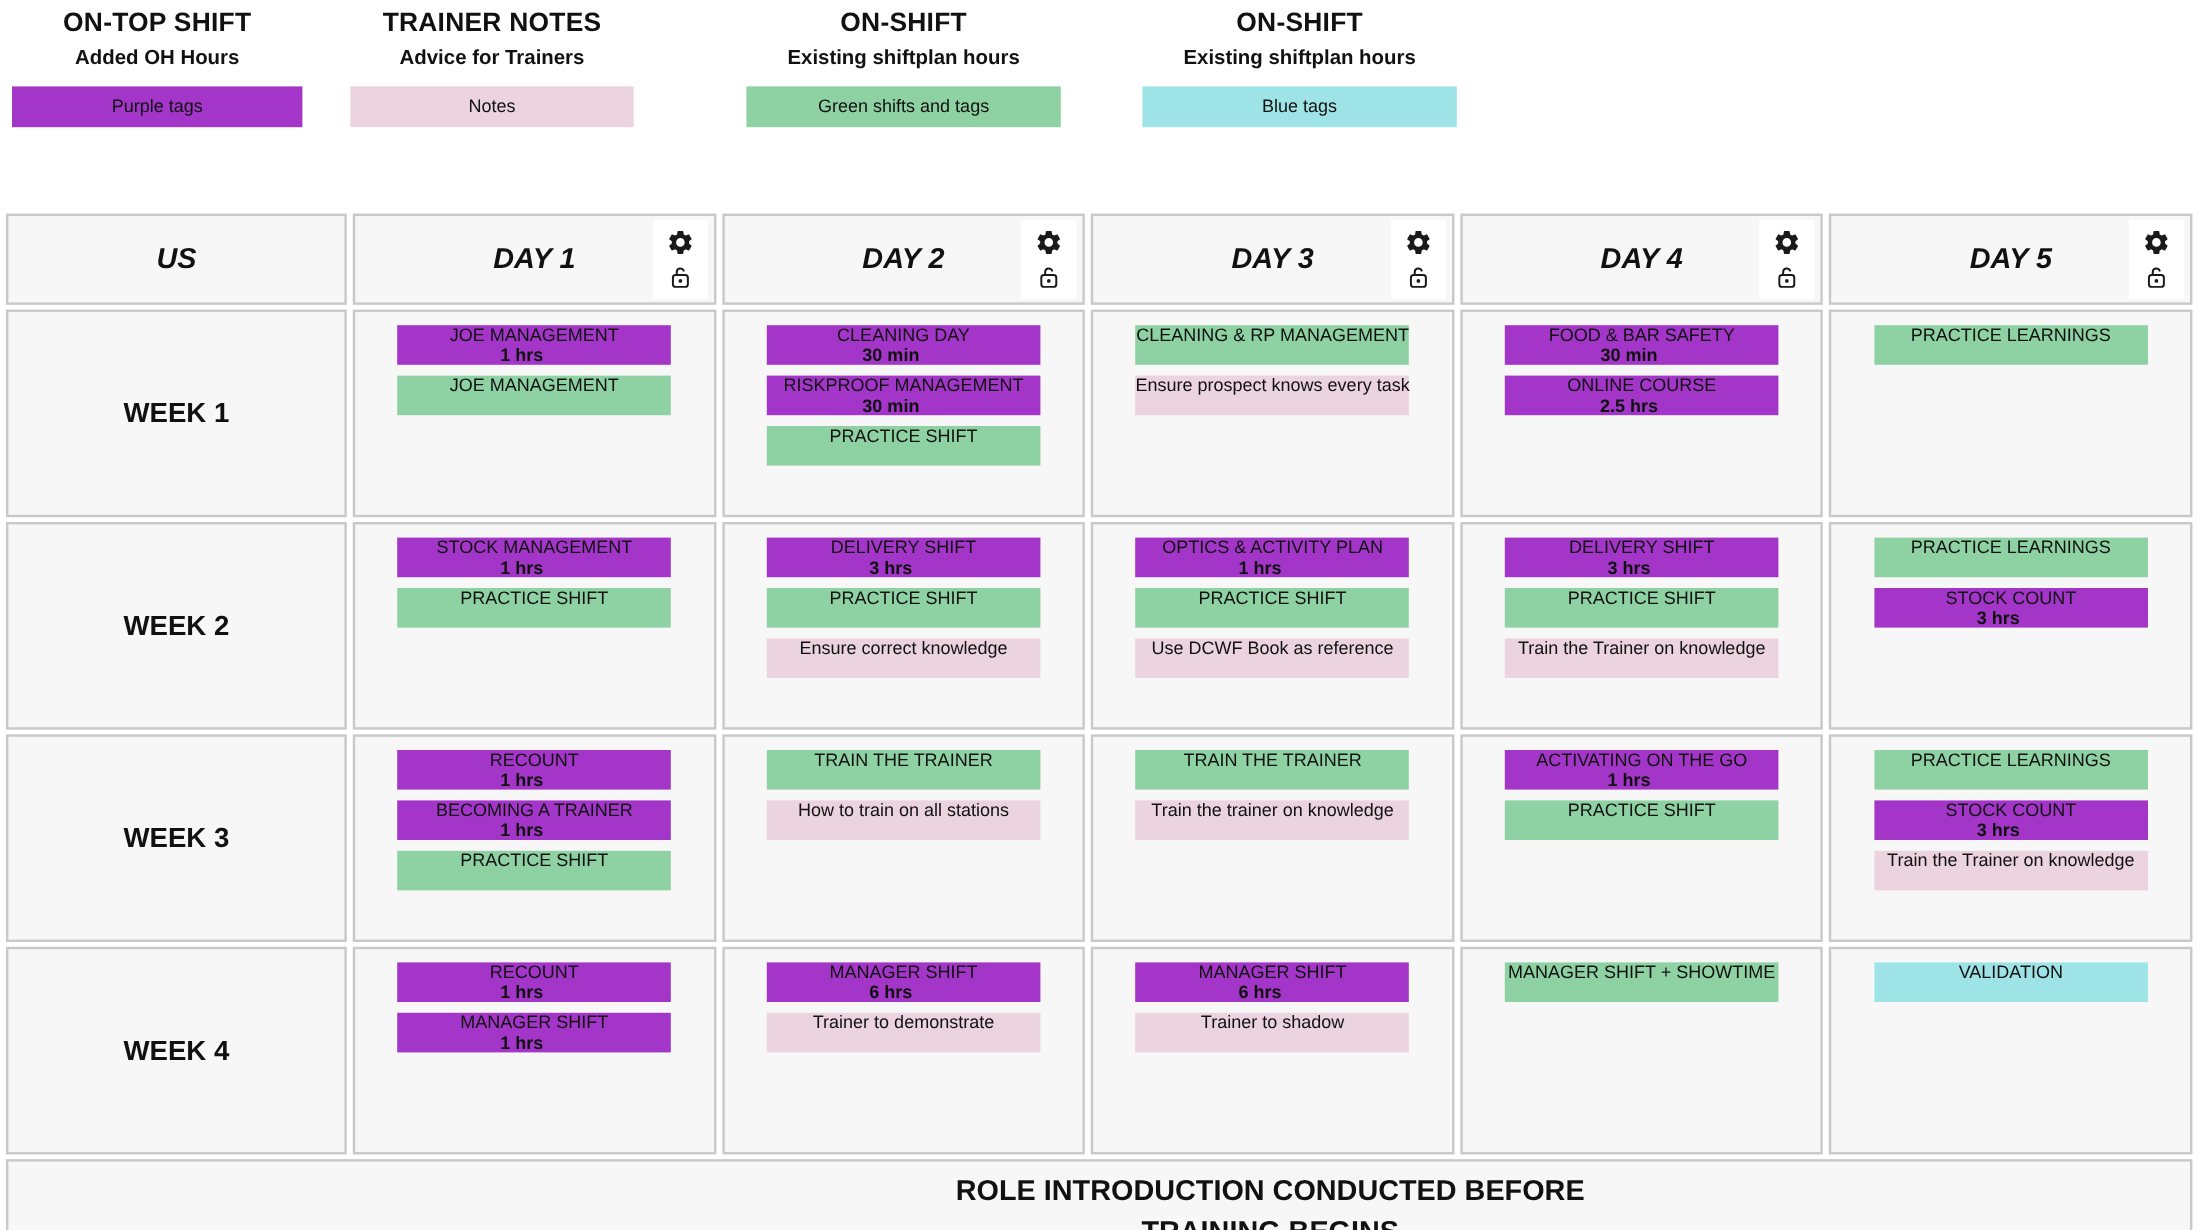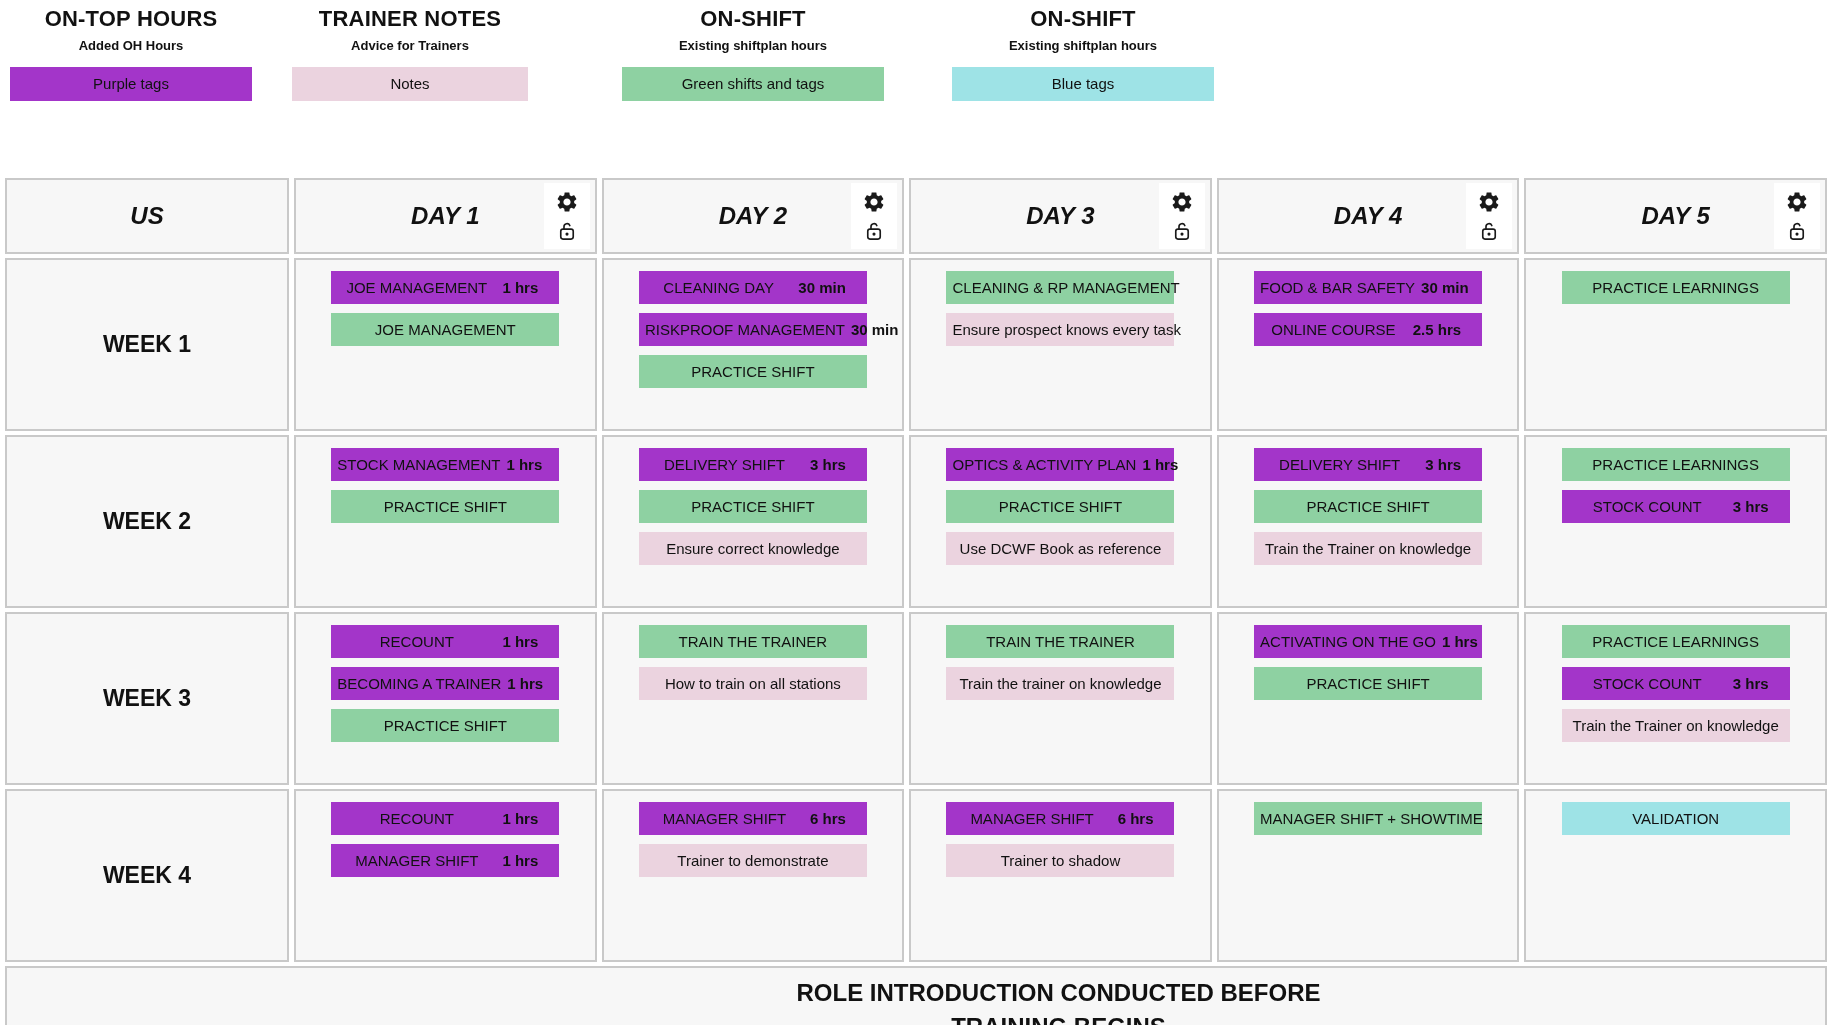--- a/index.html
+++ b/index.html
@@ -2,48 +2,48 @@
 <html><head>
 <meta charset="utf-8">
 <style>
   html,body{margin:0;padding:0;background:#ffffff;}
   body{width:1832px;height:1025px;font-family:"Liberation Sans",sans-serif;color:#111;position:relative;overflow:hidden;}
 
   
   .legend{position:relative;height:112px;}
   .legend-group{position:absolute;top:6px;text-align:center;}
   .legend-title{font-size:22px;font-weight:bold;letter-spacing:.2px;}
-  .legend-subtitle{font-size:13px;font-weight:bold;margin-top:6px;}
+  .legend-subtitle{font-size:17px;font-weight:bold;margin-top:6px;}
   .legend-swatch{margin-top:14px;height:34px;line-height:34px;font-size:15px;}
 
   
   table.sched{width:1832px;margin-top:62px;border-collapse:separate;border-spacing:5px 4px;table-layout:fixed;}
   th,td{border:2px solid #c9c9c9;background:#f7f7f7;padding:0;}
   th{font-weight:bold;}
   .corner-th,.day-th{height:72px;font-size:24px;text-align:center;vertical-align:middle;font-style:italic;}
   .day-th{position:relative;}
   .icon-box{position:absolute;top:3px;right:5px;width:46px;height:66px;background:#ffffff;
             display:flex;flex-direction:column;align-items:center;justify-content:space-evenly;}
   .icon-box svg{display:block;}
   .week-th{font-size:23px;text-align:center;vertical-align:middle;}
   td.day-cell{height:158px;vertical-align:top;padding-top:11px;}
   tr.footer-row td{height:84px;text-align:center;vertical-align:middle;padding-left:285px;}
   .footer-text{font-size:24px;font-weight:bold;line-height:1.4;}
 
   
-  .tag{width:228px;height:33px;margin:0 auto 9px auto;display:flex;align-items:center;font-size:15px;}
+  .tag{width:228px;height:33px;margin:0 auto 9px auto;display:flex;align-items:center;font-size:15px;flex-direction:column;}
   .tag .lbl{flex:1;text-align:center;padding:0 6px;white-space:nowrap;}
   .tag .hrs{font-weight:bold;padding-right:21px;white-space:nowrap;}
 </style>
 </head>
 <body>
 
 <div class="legend" id="legend">
     <div class="legend-group" style="left: 10px; width: 242px;">
-      <div class="legend-title">ON-TOP HOURS</div>
+      <div class="legend-title">ON-TOP SHIFT</div>
       <div class="legend-subtitle">Added OH Hours</div>
       <div class="legend-swatch" style="background:#a335c9">Purple tags</div>
     </div>
     <div class="legend-group" style="left: 292px; width: 236px;">
       <div class="legend-title">TRAINER NOTES</div>
       <div class="legend-subtitle">Advice for Trainers</div>
       <div class="legend-swatch" style="background:#ebd3df">Notes</div>
     </div>
     <div class="legend-group" style="left: 622px; width: 262px;">
       <div class="legend-title">ON-SHIFT</div>

